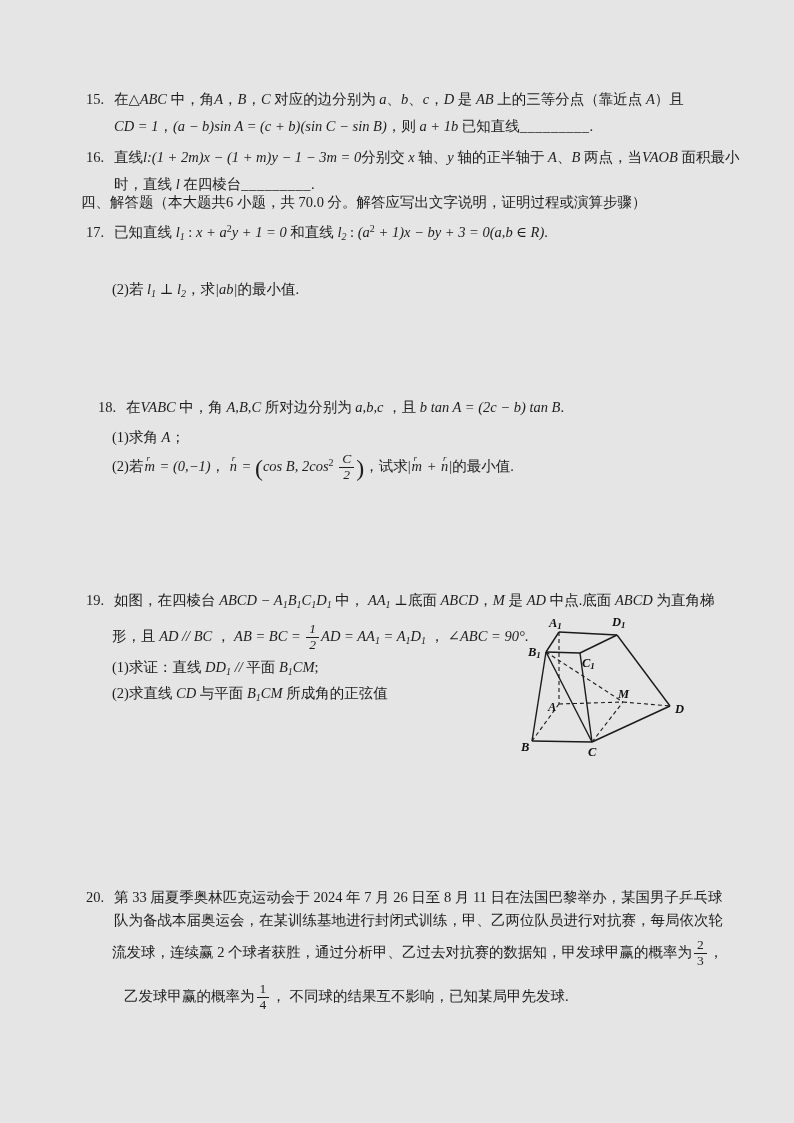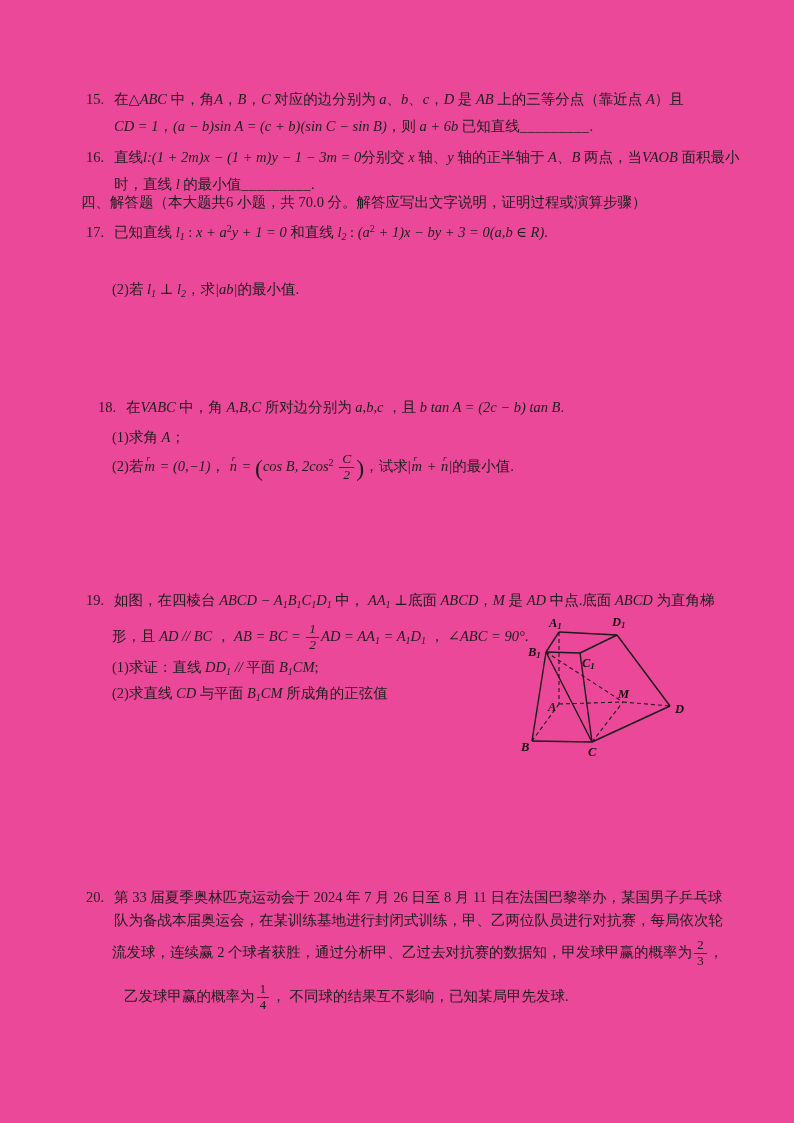--- a/index.html
+++ b/index.html
@@ -1,17 +1,17 @@
 <!DOCTYPE html>
 <html><head>
 <meta charset="utf-8">
 <style>
   html,body{margin:0;padding:0;background:#ffffff;}
   body{width:794px;height:1123px;font-family:"Liberation Serif","DejaVu Serif",serif;color:#1d1d1d;}
-  .page{position:relative;width:794px;height:1123px;background:#ec4899;overflow:hidden;}
+  .page{position:relative;width:794px;height:1123px;background:#e5e5e5;overflow:hidden;}
   .pline{position:absolute;white-space:nowrap;font-size:14.5px;line-height:22px;}
   .pnum{display:inline-block;width:28px;}
   .sec{font-weight:normal;}
   .seg-m{font-style:italic;}
   .seg-r{font-style:normal;}
   .seg-u{letter-spacing:0.5px;margin-top:8px;}
   .seg-sb{font-size:10px;font-style:italic;vertical-align:-3px;}
   .seg-sp{font-size:10px;vertical-align:5px;}
   .seg-b{font-size:165%;vertical-align:-0.2em;line-height:0;}
   .frac{display:inline-block;vertical-align:middle;text-align:center;line-height:1.1;font-size:13.5px;margin:0 2px;}
@@ -23,24 +23,24 @@
   .figure{position:absolute;left:515px;top:610px;}
   .flabel{font-family:"Liberation Serif","DejaVu Serif",serif;font-weight:bold;font-style:italic;font-size:12.5px;fill:#111;}
   .fsub{font-size:9px;}
 </style>
 </head>
 <body>
 
 <div class="page">
 
   <div class="pline" style="top:88px;left:86px"><span class="pnum">15.</span><span><span>在</span><span class="seg-r">△</span><span class="seg-m">ABC</span><span> 中，角</span><span class="seg-m">A</span><span>，</span><span class="seg-m">B</span><span>，</span><span class="seg-m">C</span><span> 对应的边分别为 </span><span class="seg-m">a</span><span>、</span><span class="seg-m">b</span><span>、</span><span class="seg-m">c</span><span>，</span><span class="seg-m">D</span><span> 是 </span><span class="seg-m">AB</span><span> 上的三等分点（靠近点 </span><span class="seg-m">A</span><span>）且</span></span></div>
-  <div class="pline" style="top:115px;left:114px"><span class="seg-m">CD = 1</span><span>，</span><span class="seg-m">(a − b)sin A = (c + b)(sin C − sin B)</span><span>，则 </span><span class="seg-m">a + 6b</span><span> 已知直线</span><span class="seg-u">_________</span><span>.</span></div>
+  <div class="pline" style="top:115px;left:114px"><span class="seg-m">CD = 1</span><span>，</span><span class="seg-m">(a − b)sin A = (c + b)(sin C − sin B)</span><span>，则 </span><span class="seg-m">a + 1b</span><span> 已知直线</span><span class="seg-u">_________</span><span>.</span></div>
 
   <div class="pline" style="top:146px;left:86px"><span class="pnum">16.</span><span><span>直线</span><span class="seg-m">l:(1 + 2m)x − (1 + m)y − 1 − 3m = 0</span><span>分别交 </span><span class="seg-m">x</span><span> 轴、</span><span class="seg-m">y</span><span> 轴的正半轴于 </span><span class="seg-m">A</span><span>、</span><span class="seg-m">B</span><span> 两点，当</span><span class="seg-m">VAOB</span><span> 面积最小</span></span></div>
-  <div class="pline" style="top:173px;left:114px"><span>时，直线 </span><span class="seg-m">l</span><span> 的最小值</span><span class="seg-u">_________</span><span>.</span></div>
+  <div class="pline" style="top:173px;left:114px"><span>时，直线 </span><span class="seg-m">l</span><span> 在四棱台</span><span class="seg-u">_________</span><span>.</span></div>
 
   <div class="pline sec" style="top:191px;left:81px">四、解答题（本大题共6 小题，共 70.0 分。解答应写出文字说明，证明过程或演算步骤）</div>
 
   <div class="pline" style="top:218px;left:86px"><span class="pnum">17.</span><span><span>已知直线 </span><span class="seg-m">l</span><span class="seg-sb">1</span><span class="seg-r"> : </span><span class="seg-m">x + a</span><span class="seg-sp">2</span><span class="seg-m">y + 1 = 0</span><span> 和直线 </span><span class="seg-m">l</span><span class="seg-sb">2</span><span class="seg-r"> : </span><span class="seg-m">(a</span><span class="seg-sp">2</span><span class="seg-m"> + 1)x − by + 3 = 0(a,b ∈ R)</span><span>.</span></span></div>
   <div class="pline" style="top:278px;left:112px"><span>(2)若 </span><span class="seg-m">l</span><span class="seg-sb">1</span><span class="seg-r"> ⊥ </span><span class="seg-m">l</span><span class="seg-sb">2</span><span>，求</span><span class="seg-m">|ab|</span><span>的最小值.</span></div>
 
   <div class="pline" style="top:396px;left:98px"><span class="pnum">18.</span><span><span>在</span><span class="seg-m">VABC</span><span> 中，角 </span><span class="seg-m">A,B,C</span><span> 所对边分别为 </span><span class="seg-m">a,b,c</span><span> ，且 </span><span class="seg-m">b tan A = (2c − b) tan B</span><span>.</span></span></div>
   <div class="pline" style="top:426px;left:112px"><span>(1)求角 </span><span class="seg-m">A</span><span>；</span></div>
   <div class="pline" style="top:452px;left:112px"><span>(2)若</span><span class="vec"><span class="vr">r</span><span class="vl">m</span></span><span class="seg-m"> = (0,−1)</span><span>， </span><span class="vec"><span class="vr">r</span><span class="vl">n</span></span><span class="seg-m"> = </span><span class="seg-b">(</span><span class="seg-m">cos B, 2cos</span><span class="seg-sp">2</span><span class="seg-m"> </span><span class="frac seg-m"><span class="fn">C</span><span class="fd">2</span></span><span class="seg-b">)</span><span>，试求</span><span class="seg-r">|</span><span class="vec"><span class="vr">r</span><span class="vl">m</span></span><span class="seg-m"> + </span><span class="vec"><span class="vr">r</span><span class="vl">n</span></span><span class="seg-r">|</span><span>的最小值.</span></div>
 

